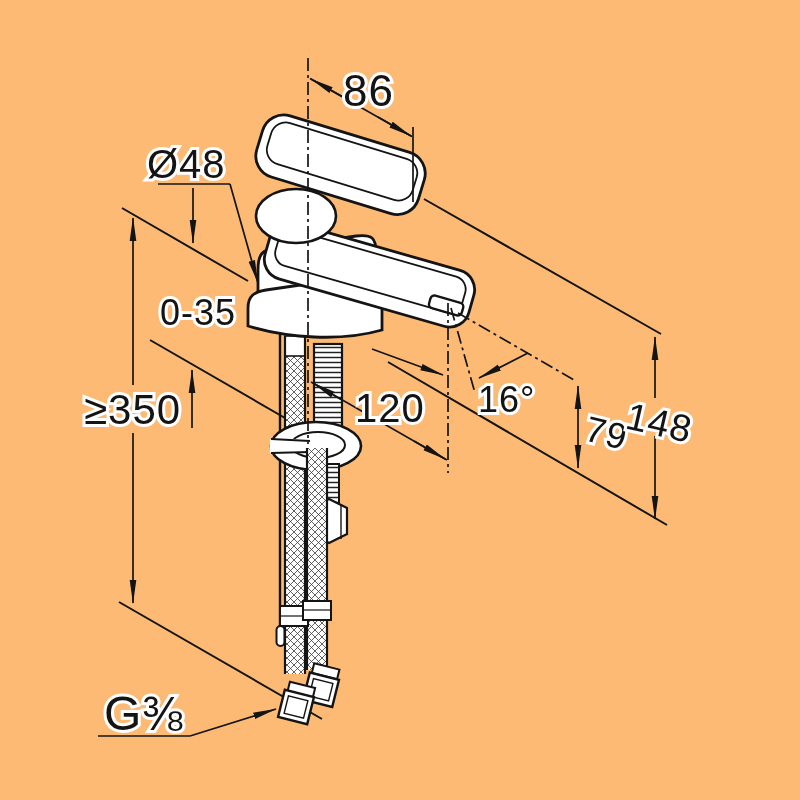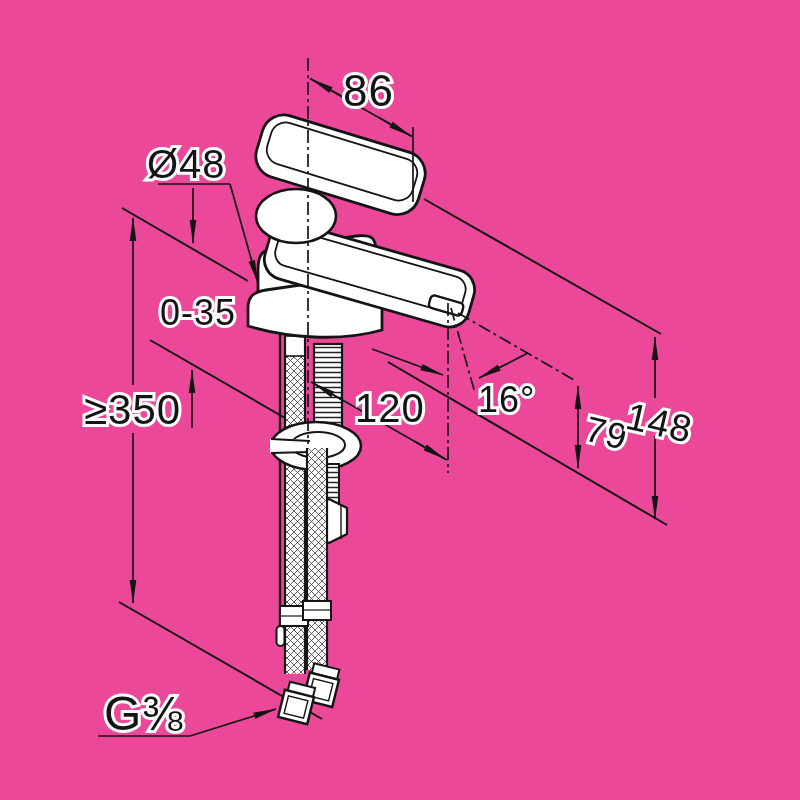--- a/index.html
+++ b/index.html
@@ -1,16 +1,16 @@
 <!DOCTYPE html>
 <html><head>
 <meta charset="utf-8">
 <style>
   html,body{margin:0;padding:0;background:#ffffff;}
-  .stage{position:relative;width:800px;height:800px;background:#ec4899;overflow:hidden;
+  .stage{position:relative;width:800px;height:800px;background:#fdba74;overflow:hidden;
          font-family:"Liberation Sans","DejaVu Sans",sans-serif;}
   svg text{fill:#141414;paint-order:stroke;stroke:#ffffff;stroke-width:6px;
            font-family:"Liberation Sans","DejaVu Sans",sans-serif;}
   .dimtxt{font-weight:400;letter-spacing:1px;}
 </style>
 </head>
 <body>
 
 <div class="stage">
 <svg width="800" height="800" viewBox="0 0 800 800">

